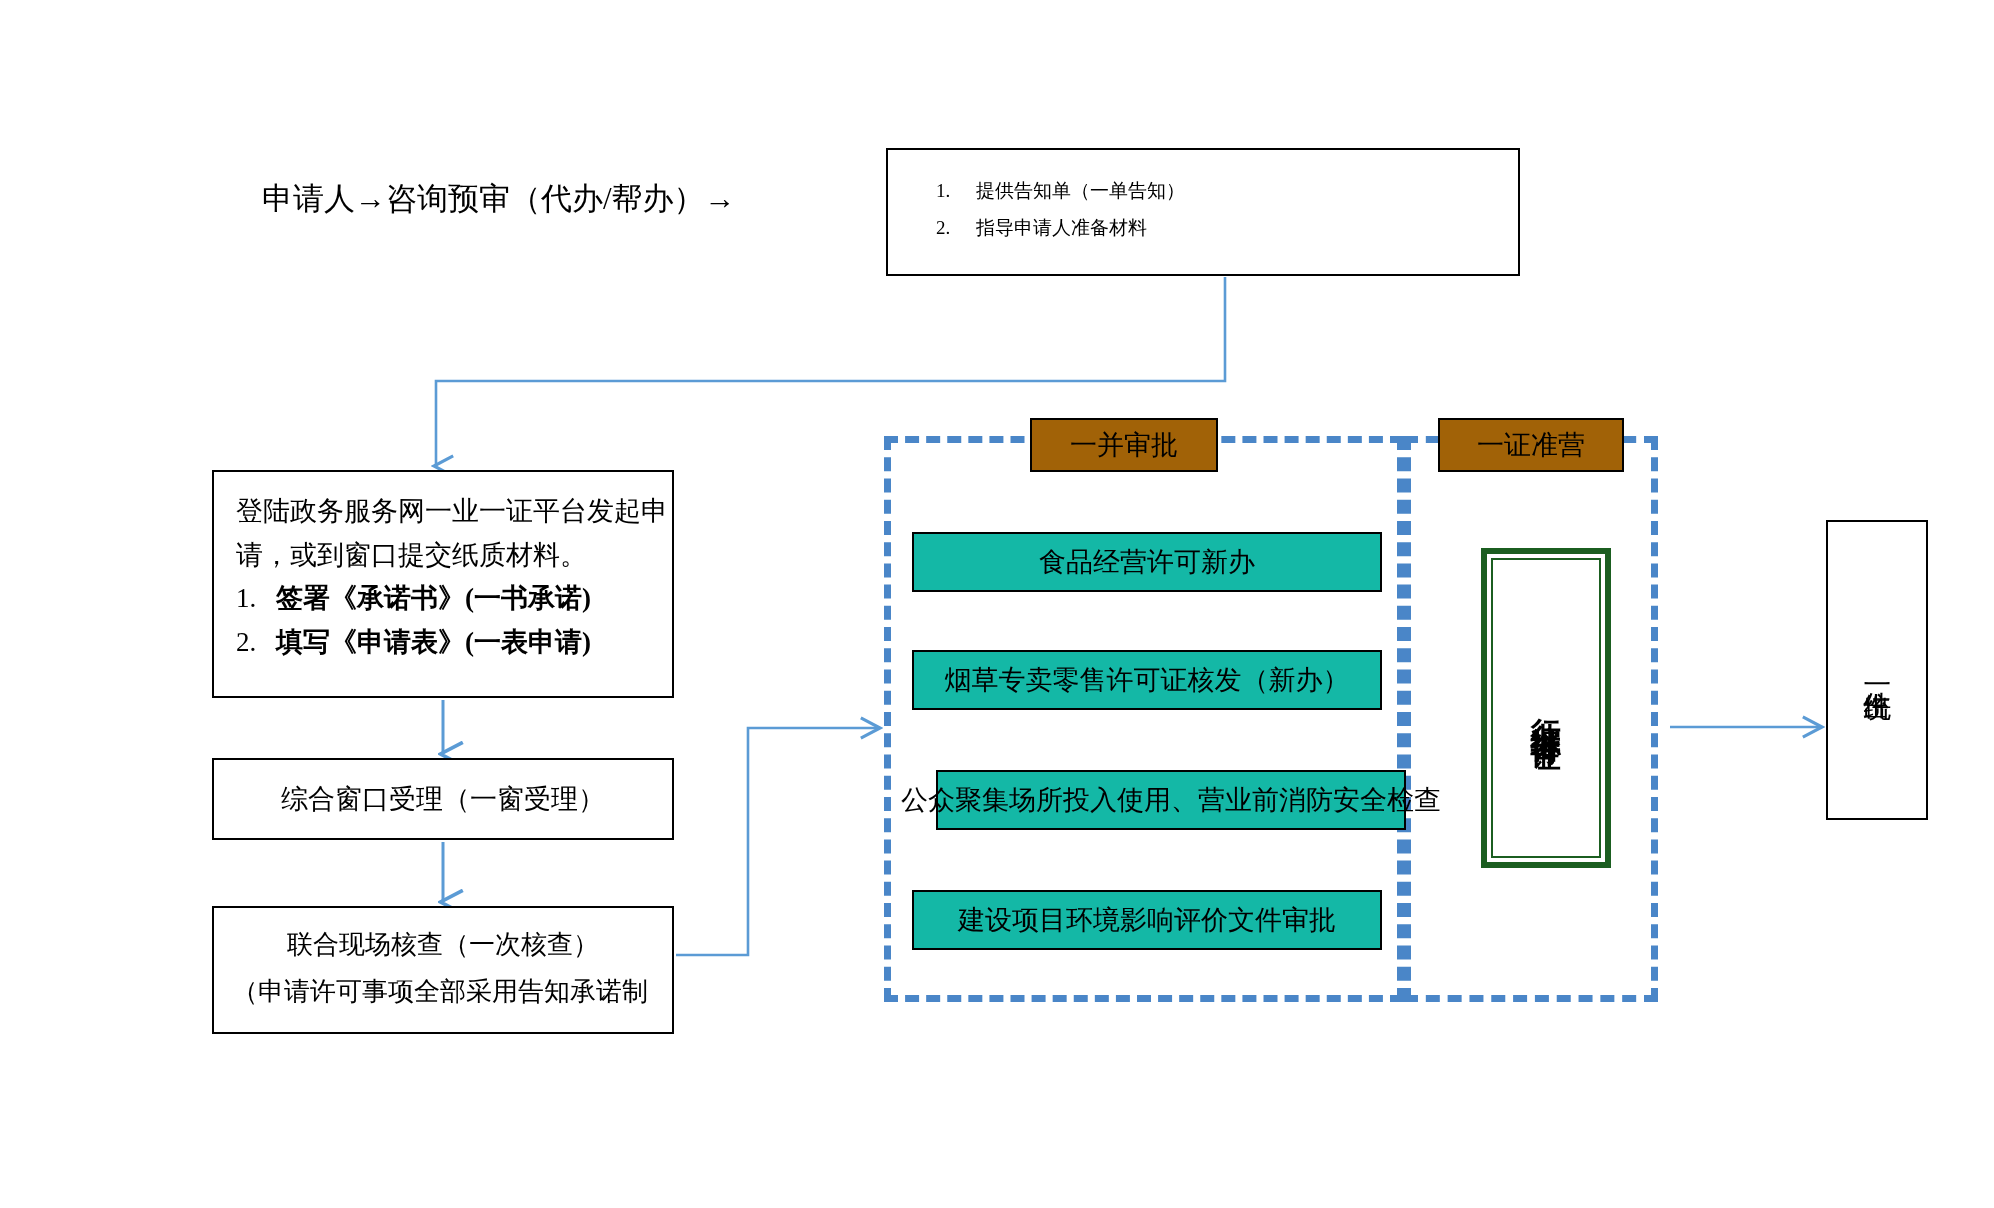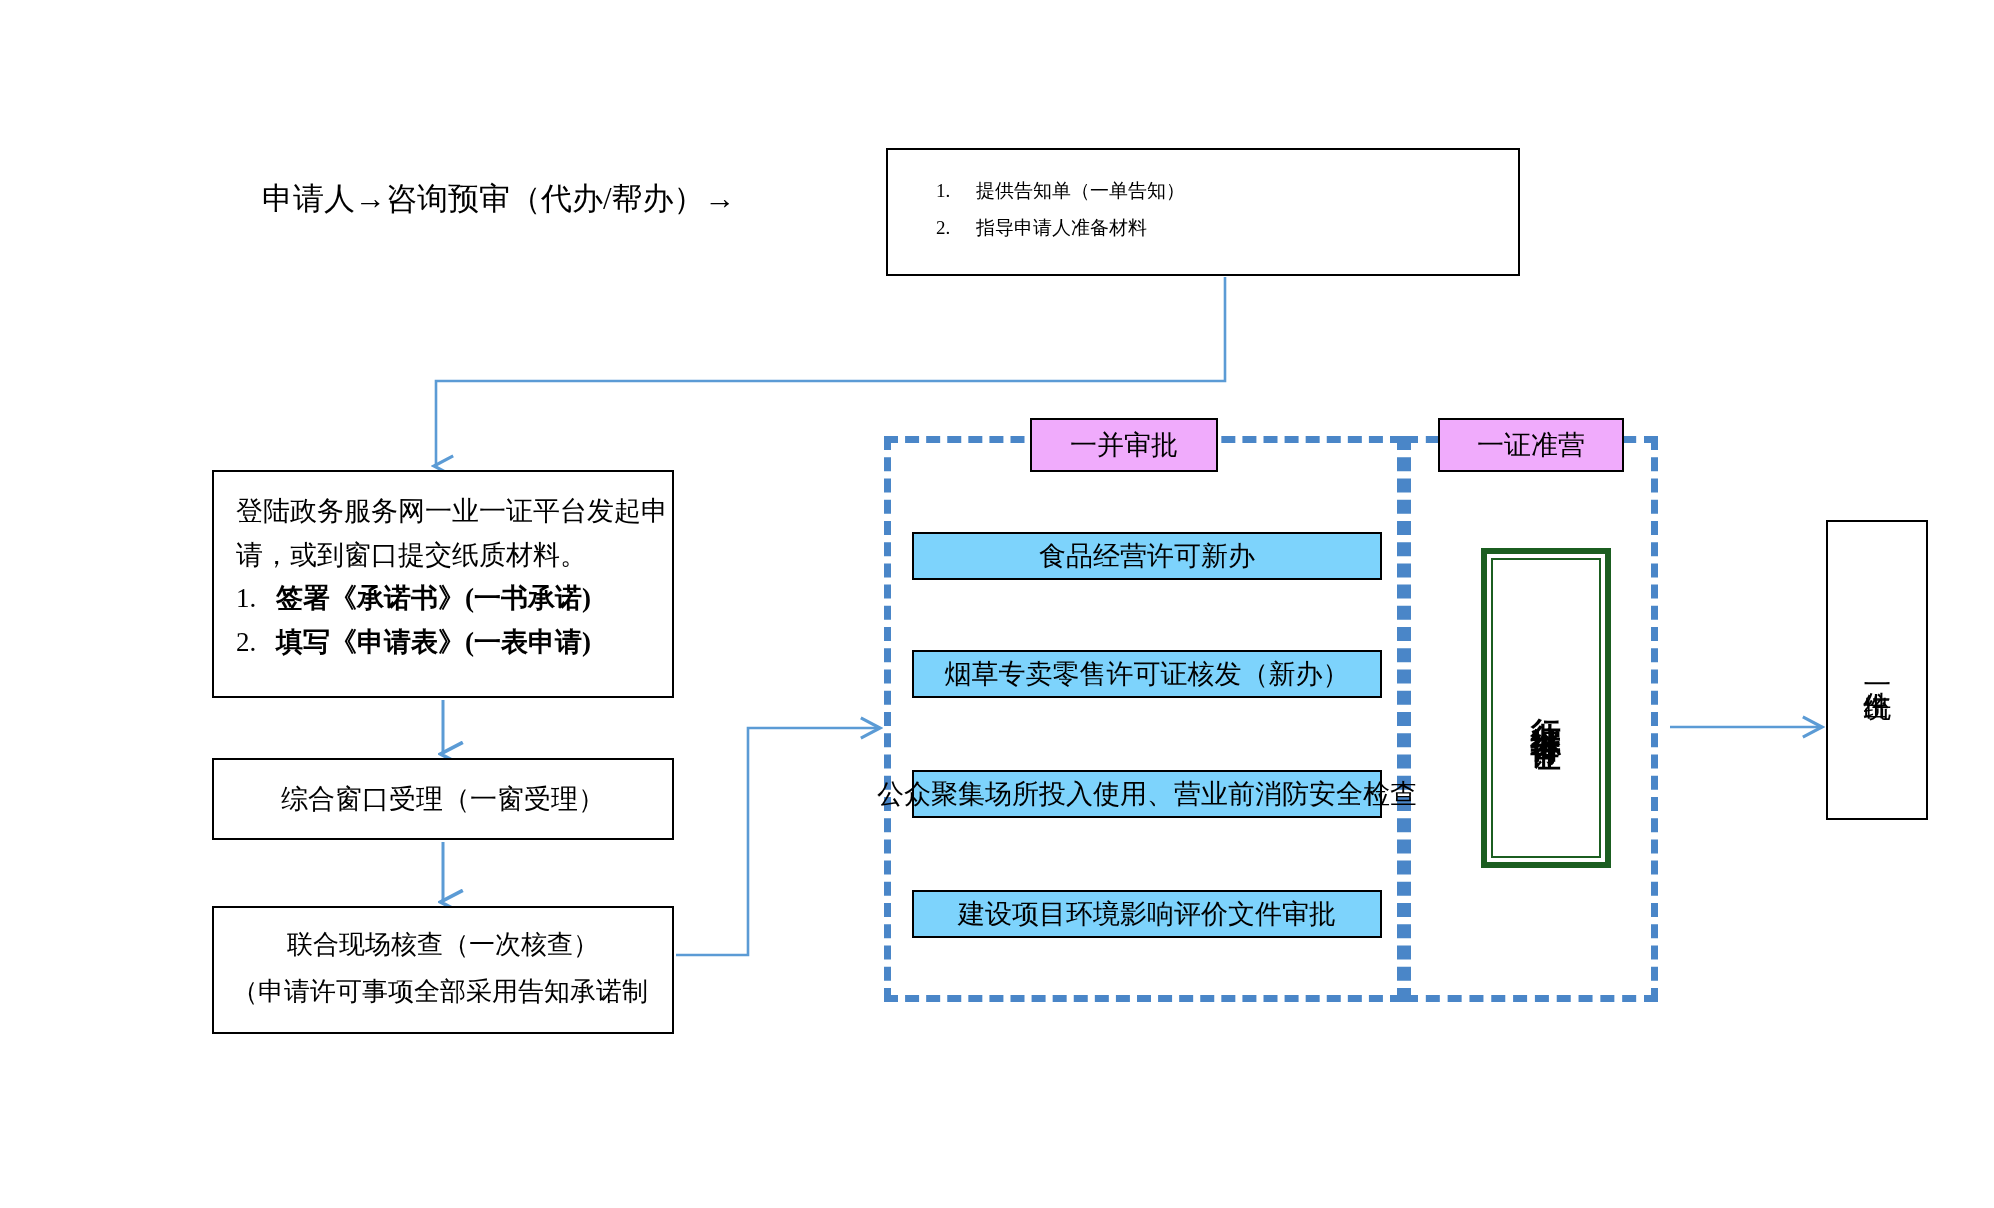--- a/index.html
+++ b/index.html
@@ -113,48 +113,48 @@
     background: transparent;
   }
   #dashed-approval { left: 884px; top: 436px; width: 520px; height: 566px; }
   #dashed-license  { left: 1404px; top: 436px; width: 254px; height: 566px; }
 
   
   .chip {
     position: absolute;
     box-sizing: border-box;
     border: 2px solid #000000;
-    background: #f0abfc;
+    background: #a16207;
     display: flex;
     align-items: center;
     justify-content: center;
     font-size: 27px;
     white-space: nowrap;
   }
   #chip-approval { left: 1030px; top: 418px; width: 188px; height: 54px; }
   #chip-license  { left: 1438px; top: 418px; width: 186px; height: 54px; }
 
   
   .permit {
     position: absolute;
     box-sizing: border-box;
     border: 2px solid #000000;
-    background: #7dd3fc;
+    background: #14b8a6;
     display: flex;
     align-items: center;
     justify-content: center;
     font-size: 27px;
     white-space: nowrap;
     left: 912px;
     width: 470px;
-    height: 48px;
+    height: 60px;
   }
   #permit-0 { top: 532px; }
   #permit-1 { top: 650px; }
-  #permit-2 { top: 770px; }
+  #permit-2 { top: 770px; margin-left: 24px; }
   #permit-3 { top: 890px; }
 
   
   #certificate {
     position: absolute;
     left: 1481px;
     top: 548px;
     width: 130px;
     height: 320px;
     box-sizing: border-box;

